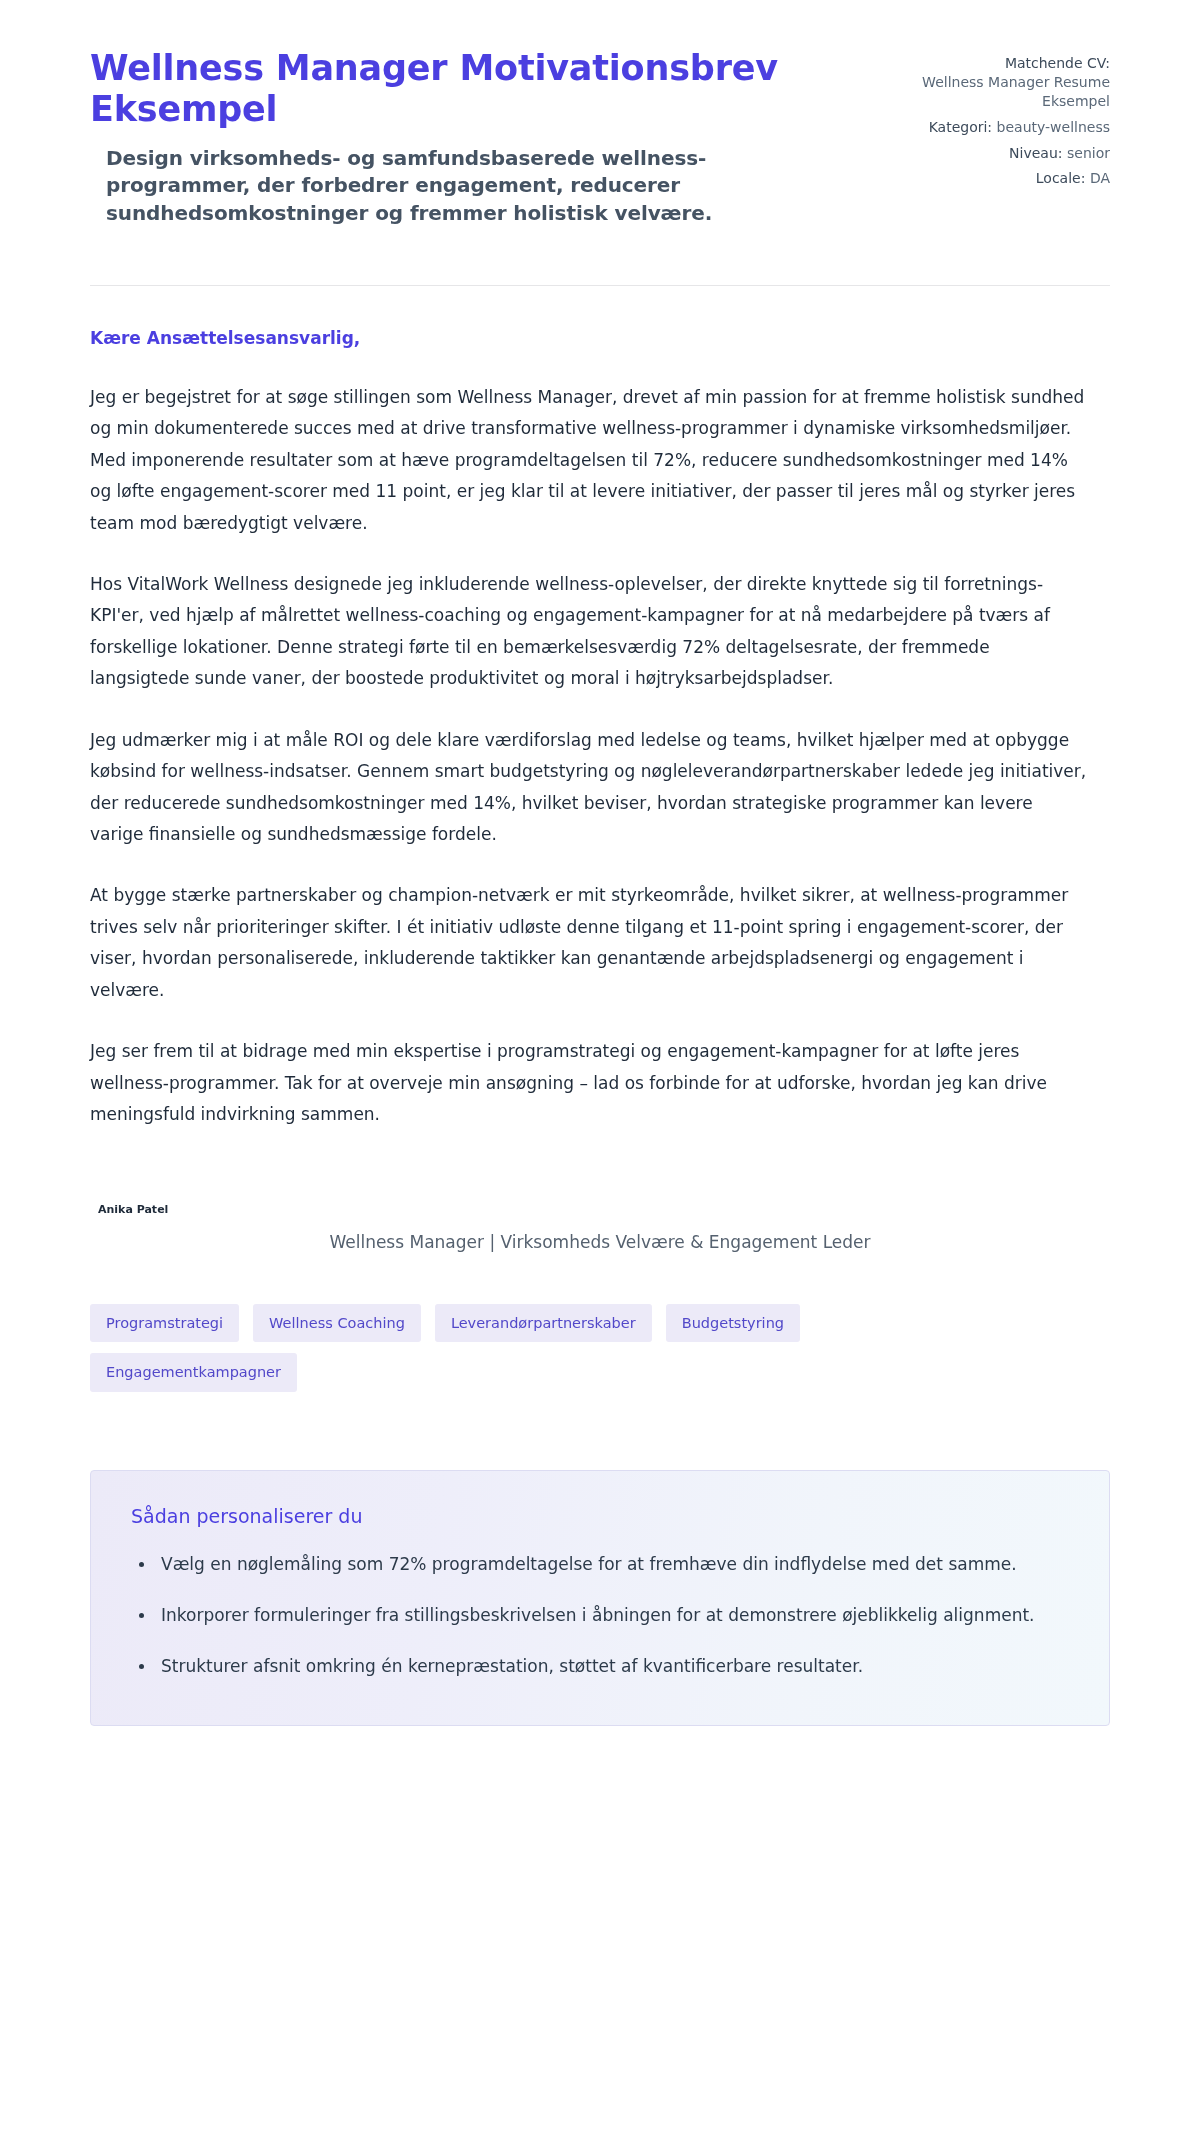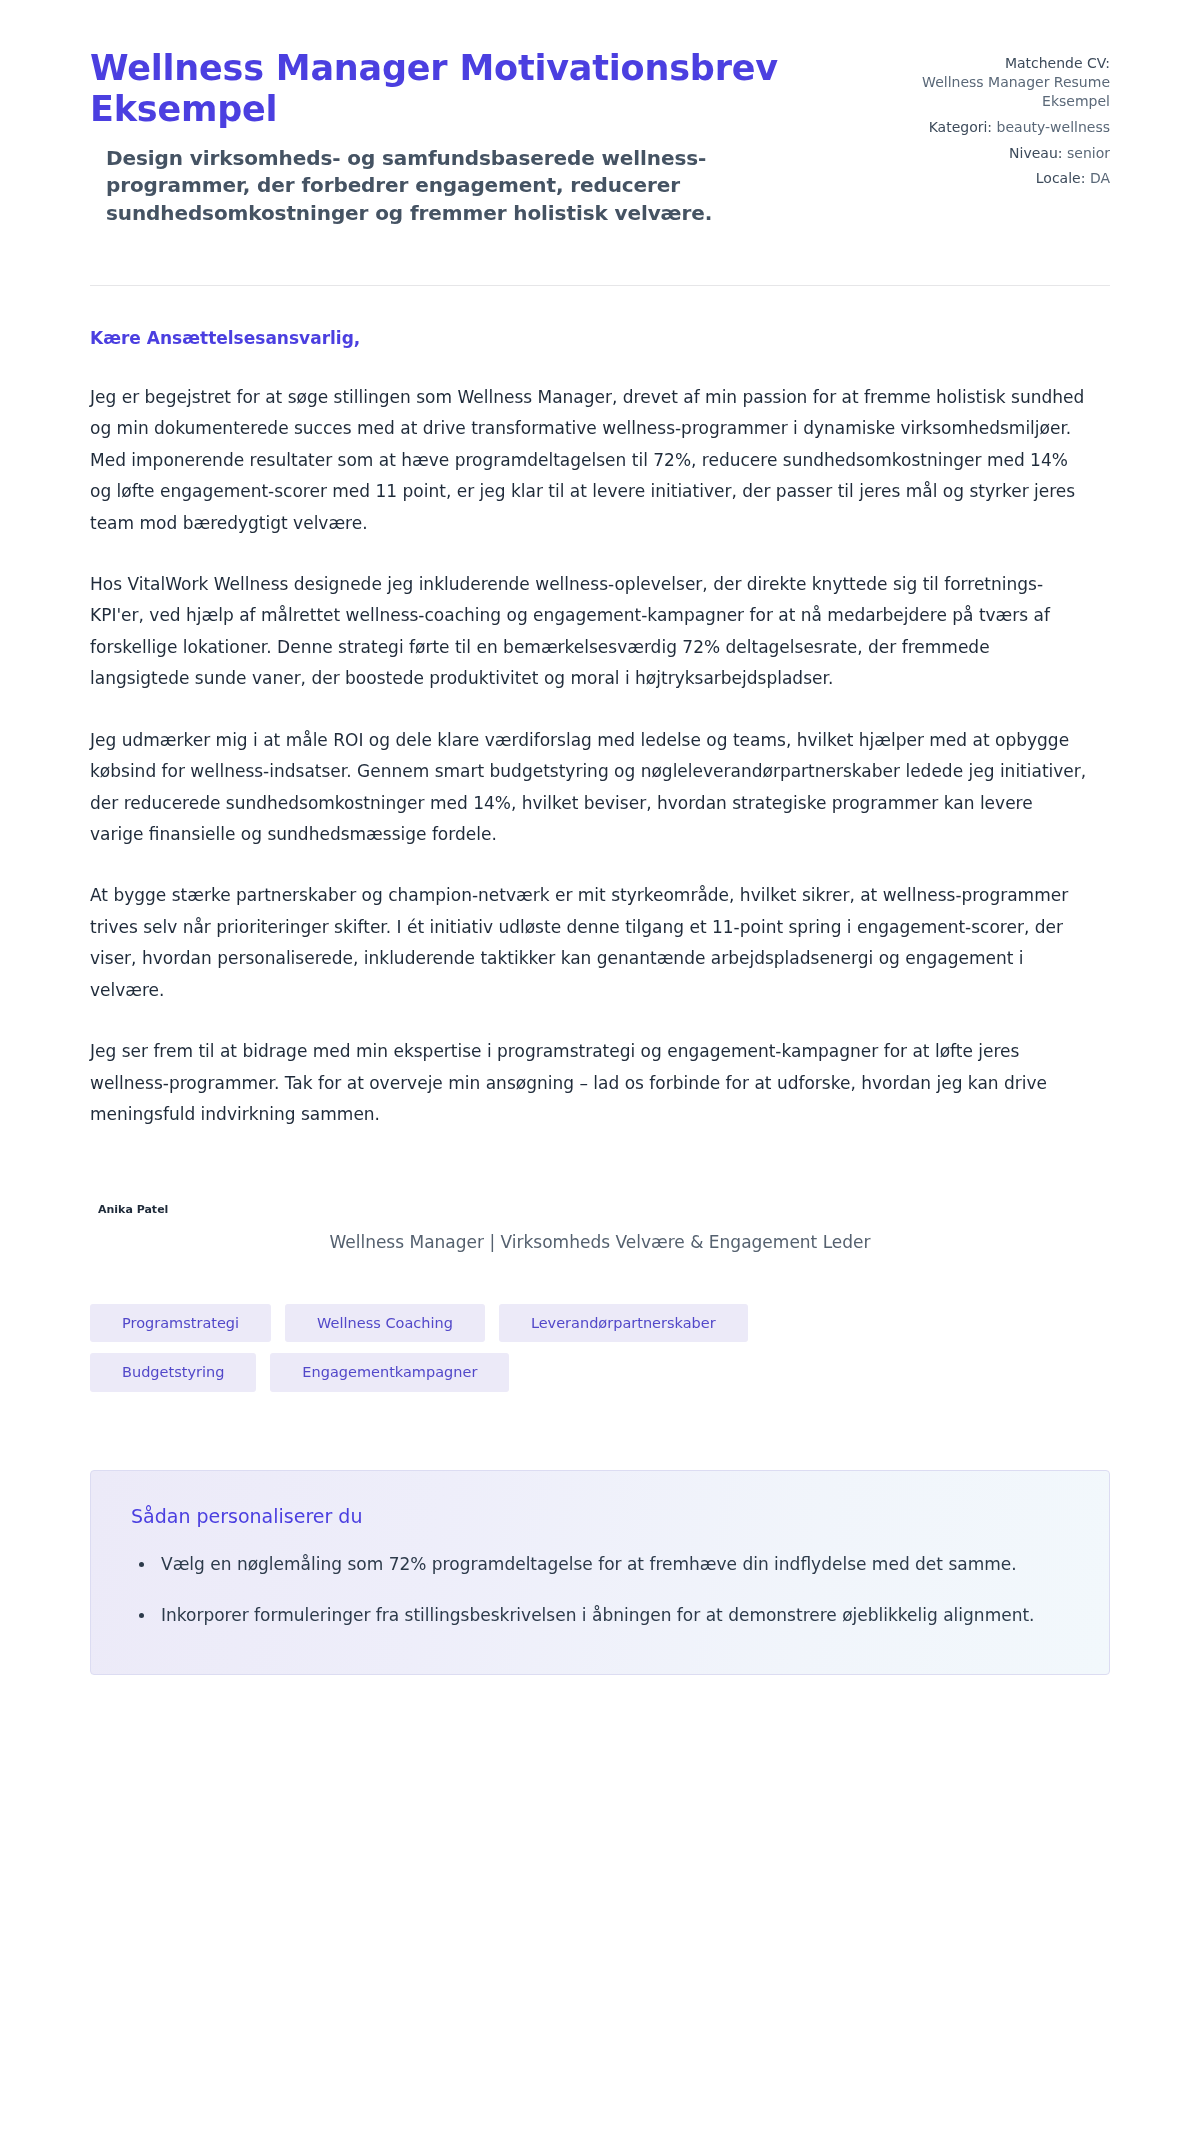--- a/index.html
+++ b/index.html
@@ -133,21 +133,21 @@
     display:flex;
     flex-wrap:wrap;
     gap:11px 14px;
     max-width:800px;
   }
   .tag{
     background:var(--chip-bg);
     color:var(--chip-text);
     font-size:14.5px;
     line-height:1;
-    padding:12px 32px;
+    padding:12px 16px;
     border-radius:3px;
     white-space:nowrap;
   }
 
   
   .callout{
     margin-top:78px;
     border:1px solid var(--callout-border);
     border-radius:4px;
     background:linear-gradient(100deg,#eceaf8 0%,#eeeefa 34%,#f1f5fb 70%,#f2f8fc 100%);
@@ -245,17 +245,18 @@
       <span class="tag">Leverandørpartnerskaber</span>
       <span class="tag">Budgetstyring</span>
       <span class="tag">Engagementkampagner</span>
     </section>
 
     <section class="callout">
       <h2 class="callout-title">Sådan personaliserer du</h2>
       <ul class="callout-list">
         <li>Vælg en nøglemåling som 72% programdeltagelse for at fremhæve din indflydelse med det samme.</li>
         <li>Inkorporer formuleringer fra stillingsbeskrivelsen i åbningen for at demonstrere øjeblikkelig alignment.</li>
+        <li>Strukturer afsnit omkring én kernepræstation, støttet af kvantificerbare resultater.</li>
       </ul>
     </section>
 
   </div>
 </div>
 
 </body></html>

